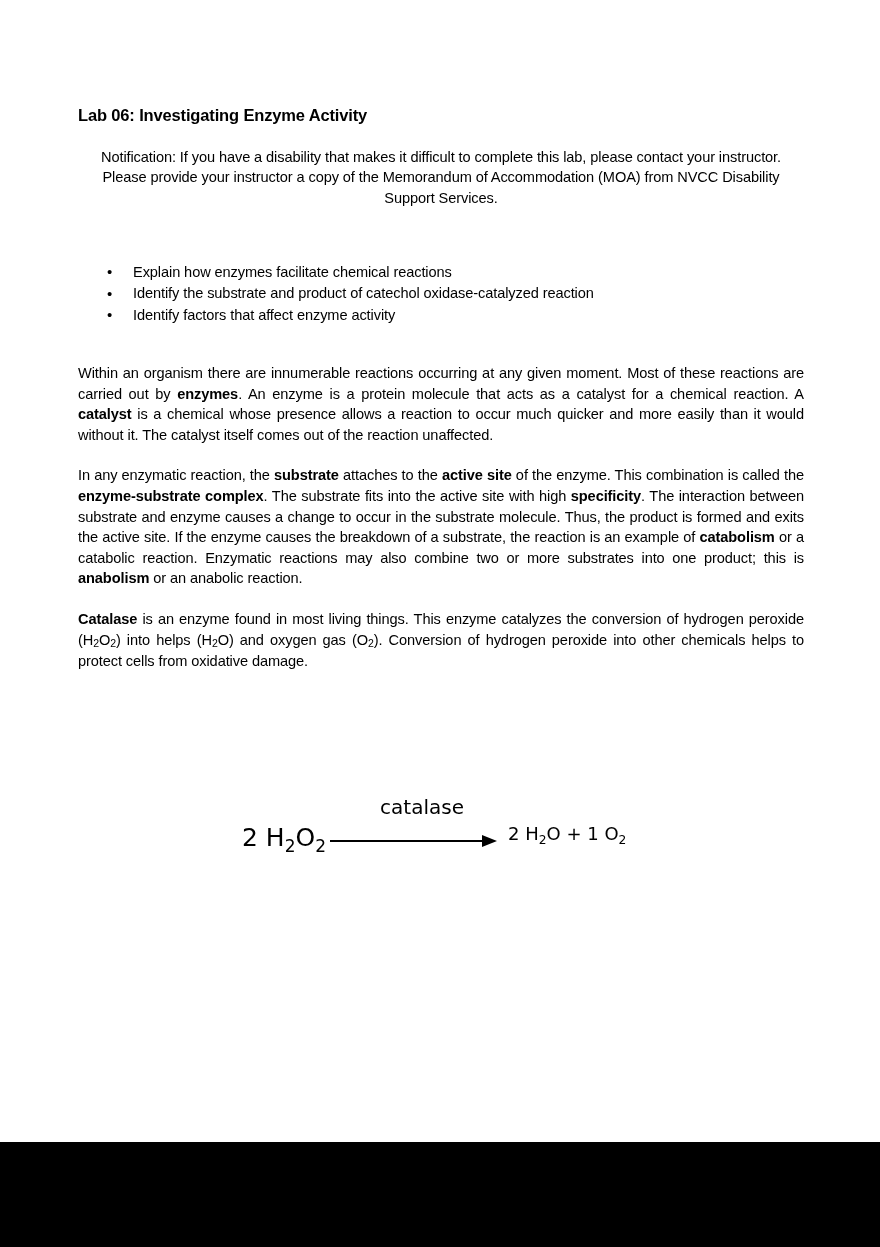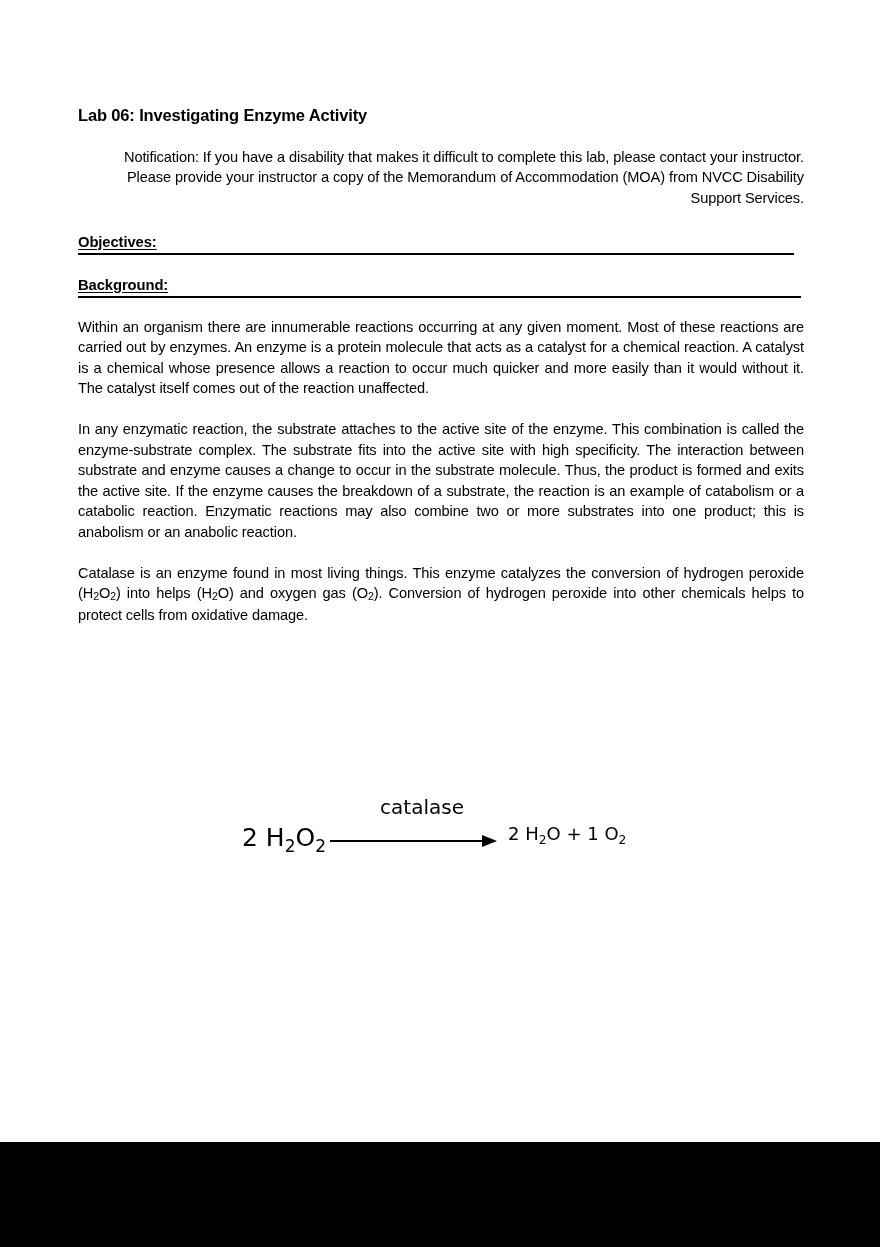--- a/index.html
+++ b/index.html
@@ -41,24 +41,24 @@
   }
 
   .para {
     font-size: 14.6px;
     line-height: 20.6px;
     text-align: justify;
     margin: 0 0 20px 0;
     letter-spacing: -0.1px;
   }
   .para.notif {
-    text-align: right;
-    margin-bottom: 24px;
-  }
-  .para b { font-weight: normal; }
+    text-align: center;
+    margin-bottom: 36px;
+  }
+  .para b { font-weight: bold; }
 
   .section-head {
     margin: 0 0 4px 0;
     position: relative;
   }
   .section-head .label {
     font-size: 14.8px;
     font-weight: bold;
     text-decoration: underline;
     text-underline-offset: 2px;
@@ -177,32 +177,29 @@
 </head>
 <body>
 
 <div class="page">
   <div class="content">
 
     <h1 class="doc-title">Lab 06: Investigating Enzyme Activity</h1>
 
     <p class="para notif">Notification: If you have a disability that makes it difficult to complete this lab, please contact your instructor. Please provide your instructor a copy of the Memorandum of Accommodation (MOA) from NVCC Disability Support Services.</p>
 
-    <div class="section-head">
-      <span class="label">Objectives:</span>
-      <div class="rule objectives"></div>
-    </div>
 
     <div class="obj-gap"></div>
 
-
-    <div class="section-head">
-      <span class="label">Background:</span>
-      <div class="rule background"></div>
-    </div>
+    <ul class="bullets">
+      <li>Explain how enzymes facilitate chemical reactions</li>
+      <li>Identify the substrate and product of catechol oxidase-catalyzed reaction</li>
+      <li>Identify factors that affect enzyme activity</li>
+    </ul>
+
 
     <div class="bg-gap"></div>
 
     <p class="para"><span>Within an organism there are innumerable reactions occurring at any given moment. Most of these reactions are carried out by </span><b>enzymes</b><span>. An enzyme is a protein molecule that acts as a catalyst for a chemical reaction. A </span><b>catalyst</b><span> is a chemical whose presence allows a reaction to occur much quicker and more easily than it would without it. The catalyst itself comes out of the reaction unaffected.</span></p>
 
     <p class="para"><span>In any enzymatic reaction, the </span><b>substrate</b><span> attaches to the </span><b>active site</b><span> of the enzyme. This combination is called the </span><b>enzyme-substrate complex</b><span>. The substrate fits into the active site with high </span><b>specificity</b><span>. The interaction between substrate and enzyme causes a change to occur in the substrate molecule. Thus, the product is formed and exits the active site. If the enzyme causes the breakdown of a substrate, the reaction is an example of </span><b>catabolism</b><span> or a catabolic reaction. Enzymatic reactions may also combine two or more substrates into one product; this is </span><b>anabolism</b><span> or an anabolic reaction.</span></p>
 
 
     <p class="para"><b>Catalase</b><span> is an enzyme found in most living things. This enzyme catalyzes the conversion of hydrogen peroxide (H</span><sub>2</sub><span>O</span><sub>2</sub><span>) into helps (H</span><sub>2</sub><span>O) and oxygen gas (O</span><sub>2</sub><span>). Conversion of hydrogen peroxide into other chemicals helps to protect cells from oxidative damage.</span></p>
 

